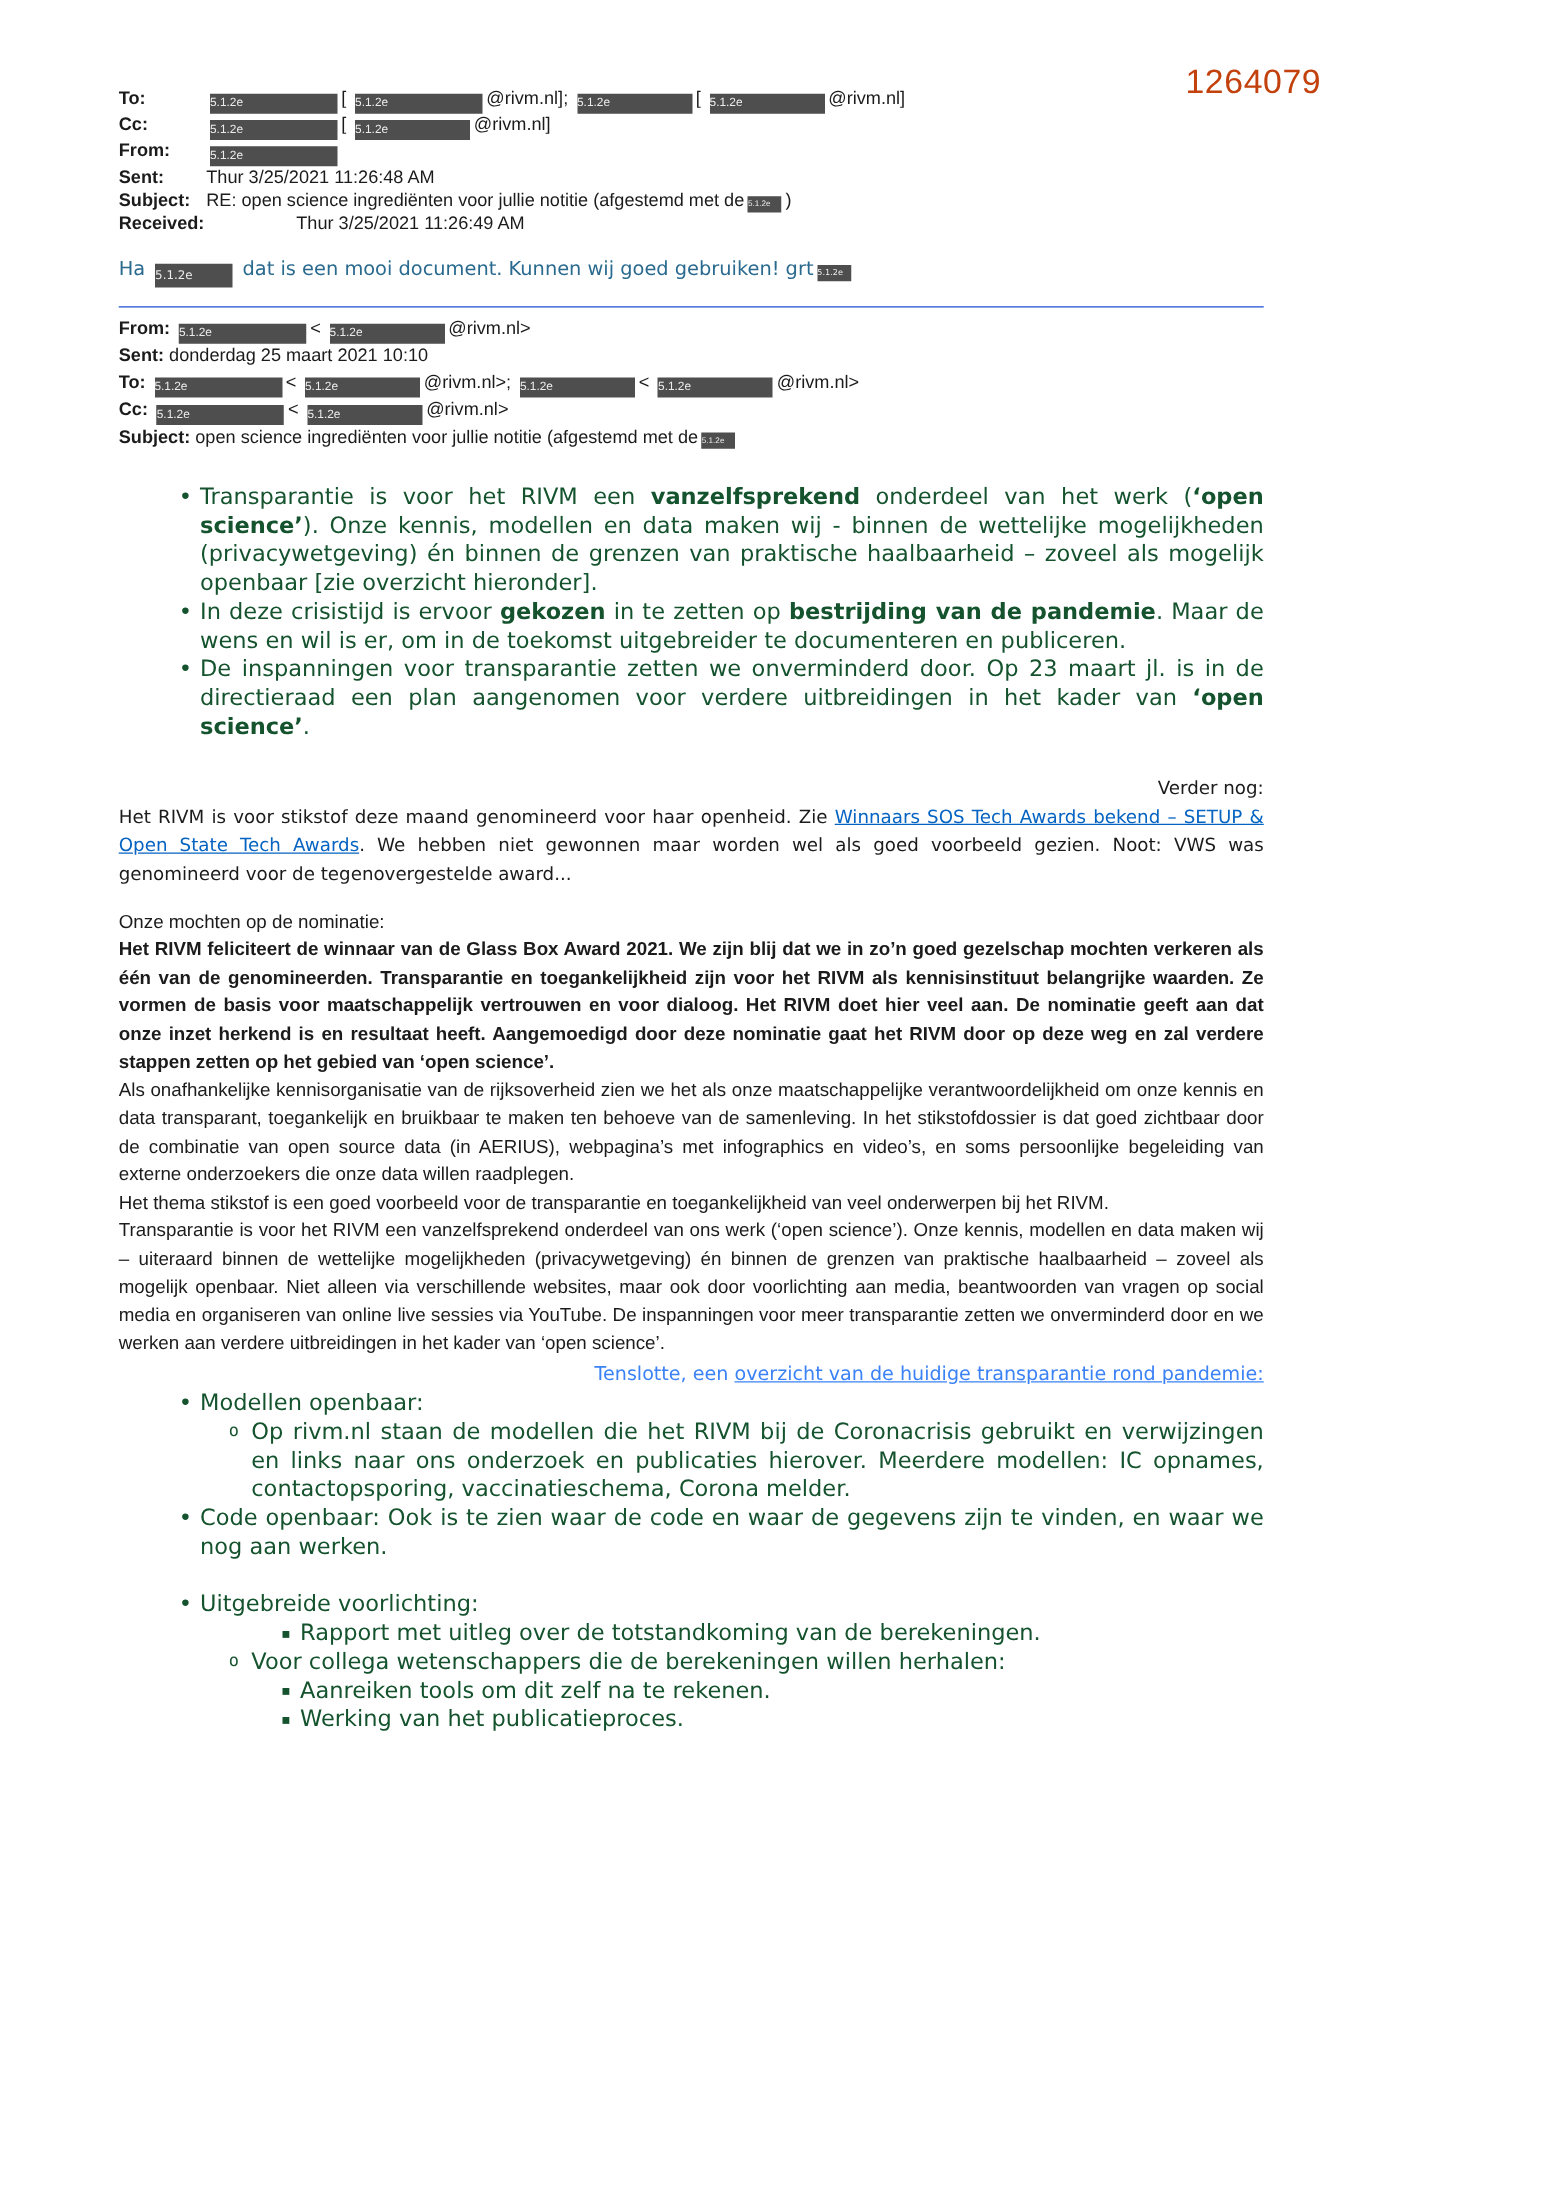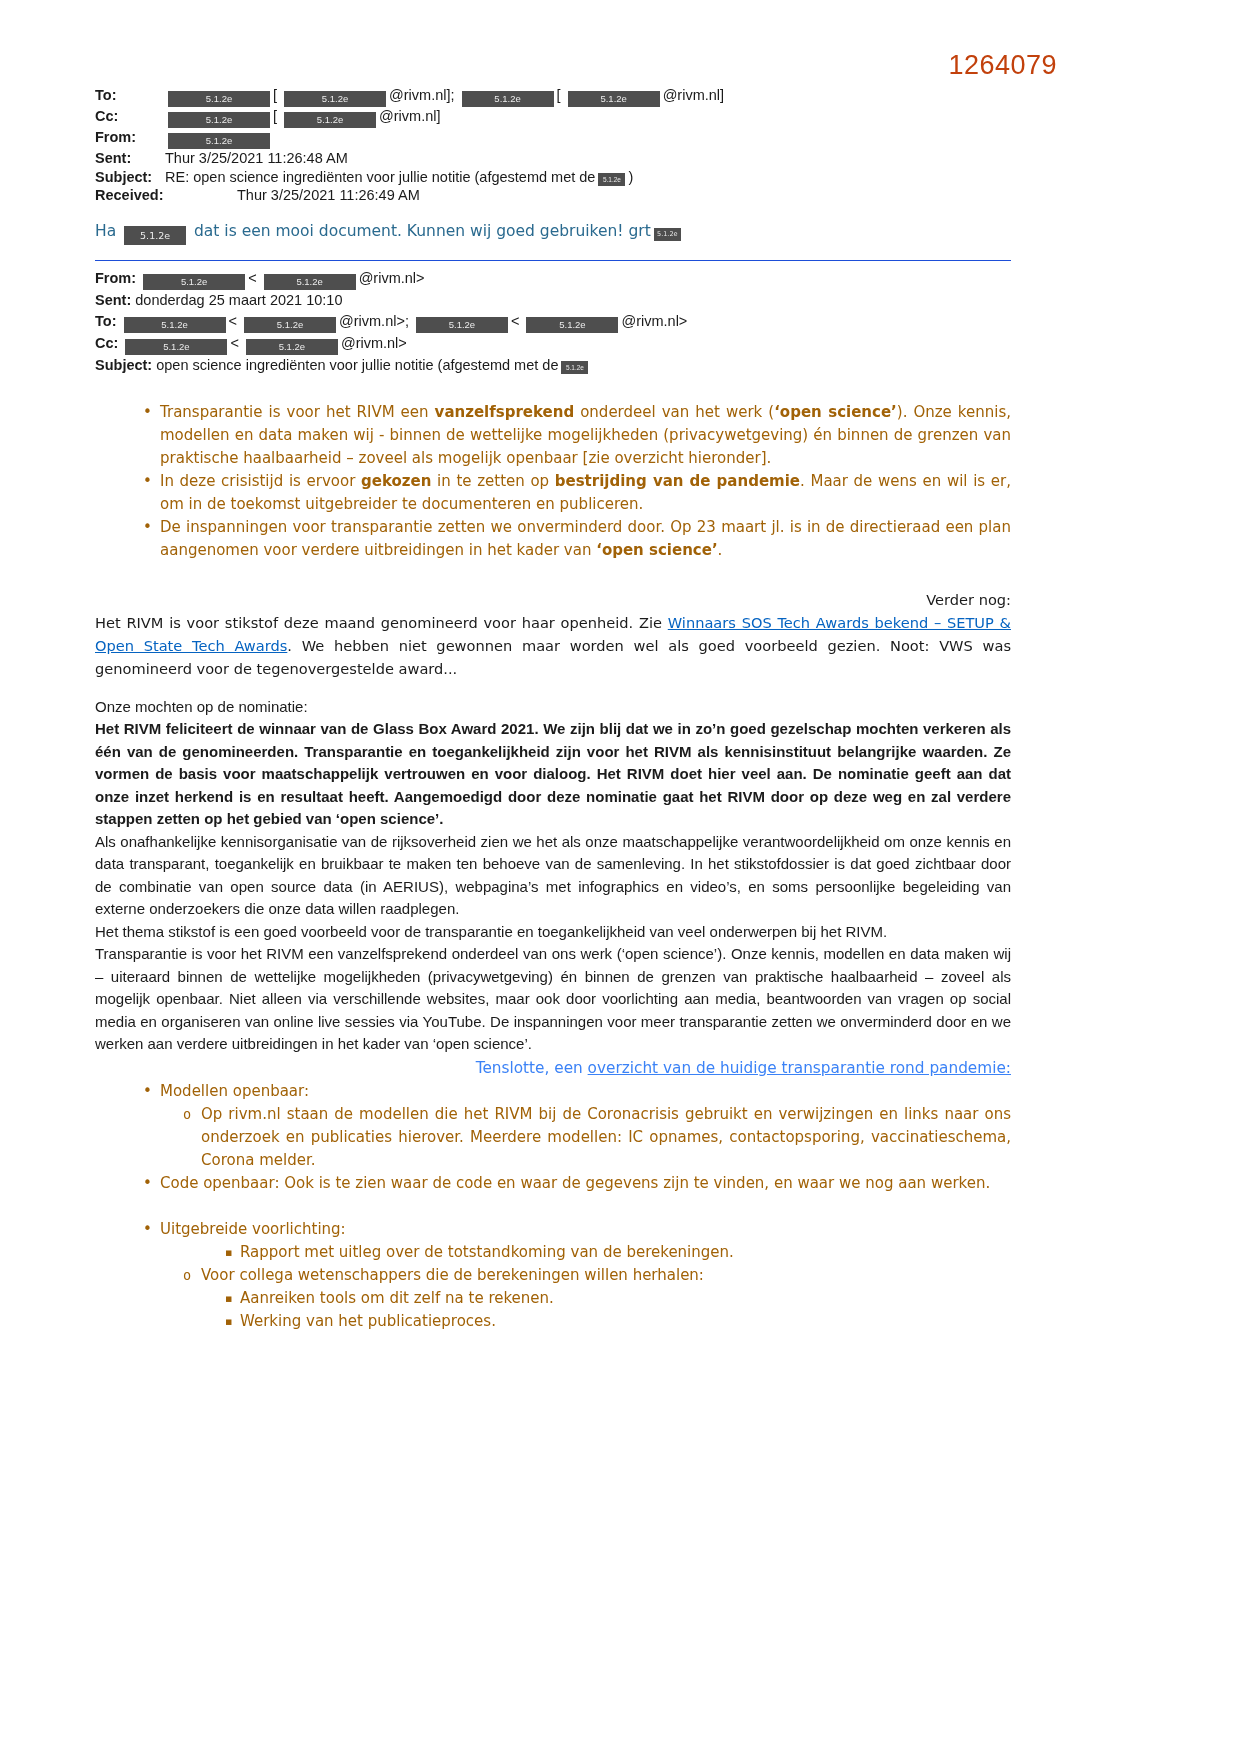--- a/index.html
+++ b/index.html
@@ -10,52 +10,52 @@
     color: #1b1b1b;
     position: relative;
   }
   .page { position: absolute; inset: 0; overflow: hidden; }
 
   .doc-number {
     position: absolute; top: 50px; right: 184px;
     font-size: 27px; letter-spacing: .5px; color: #c2410c;
   }
 
-  .content { position: absolute; left: 95px; top: 86px; width: 916px; }
+  .content { position: absolute; left: 95px; top: 70px; width: 916px; }
 
   
   .hrow { display: flex; align-items: flex-start; font-size: 14.5px; line-height: 18.5px; }
   .hrow .lbl { font-weight: bold; flex: 0 0 70px; }
   .hrow .val { flex: 1; }
   .indent-recv { margin-left: 72px; display: inline-block; }
 
   
   .r {
     display: inline-block; background: #4e4e4e; color: #ececec;
     font-size: 9.5px; line-height: 16px; height: 16px; min-width: 102px;
-    text-align: center; vertical-align: -2px; margin: 0 3px; font-weight: normal;
+    vertical-align: -2px; margin: 0 3px; font-weight: normal;
   }
   .r.w92 { min-width: 92px; }
   .r.md  { min-width: 62px; height: 19px; line-height: 19px; vertical-align: -3px; }
   .r.sm  { min-width: 27px; height: 13px; line-height: 13px; font-size: 6.5px; vertical-align: 0; }
 
   
   .greeting {
     margin-top: 17px;
     font-family: "DejaVu Sans", sans-serif;
     font-size: 15.5px; color: #2a6a8f;
   }
 
   
   .qheader { margin-top: 15px; border-top: 1px solid #1d4ed8; padding-top: 7px; font-size: 14.5px; }
   .qrow { line-height: 21.5px; }
   .qrow .lbl { font-weight: bold; }
 
   
-  .blue { color: #a16207; font-family: "DejaVu Sans", sans-serif; font-size: 15px; line-height: 23px; }
+  .blue { color: #14532d; font-family: "DejaVu Sans", sans-serif; font-size: 18px; line-height: 23px; }
   .li { display: flex; }
   .li .tx { text-align: justify; flex: 1; }
   .l1 { margin-left: 48px; }
   .l1::before { content: "•"; flex: 0 0 17px; }
   .l2 { margin-left: 88px; }
   .l2::before { content: "o"; flex: 0 0 18px; font-family: "DejaVu Sans Mono", monospace; font-size: 13.5px; }
   .l3 { margin-left: 130px; }
   .l3::before { content: "▪"; flex: 0 0 15px; font-size: 11px; }
   .bullets1 { margin-top: 24px; }
   .gap-before { margin-top: 23px; }

